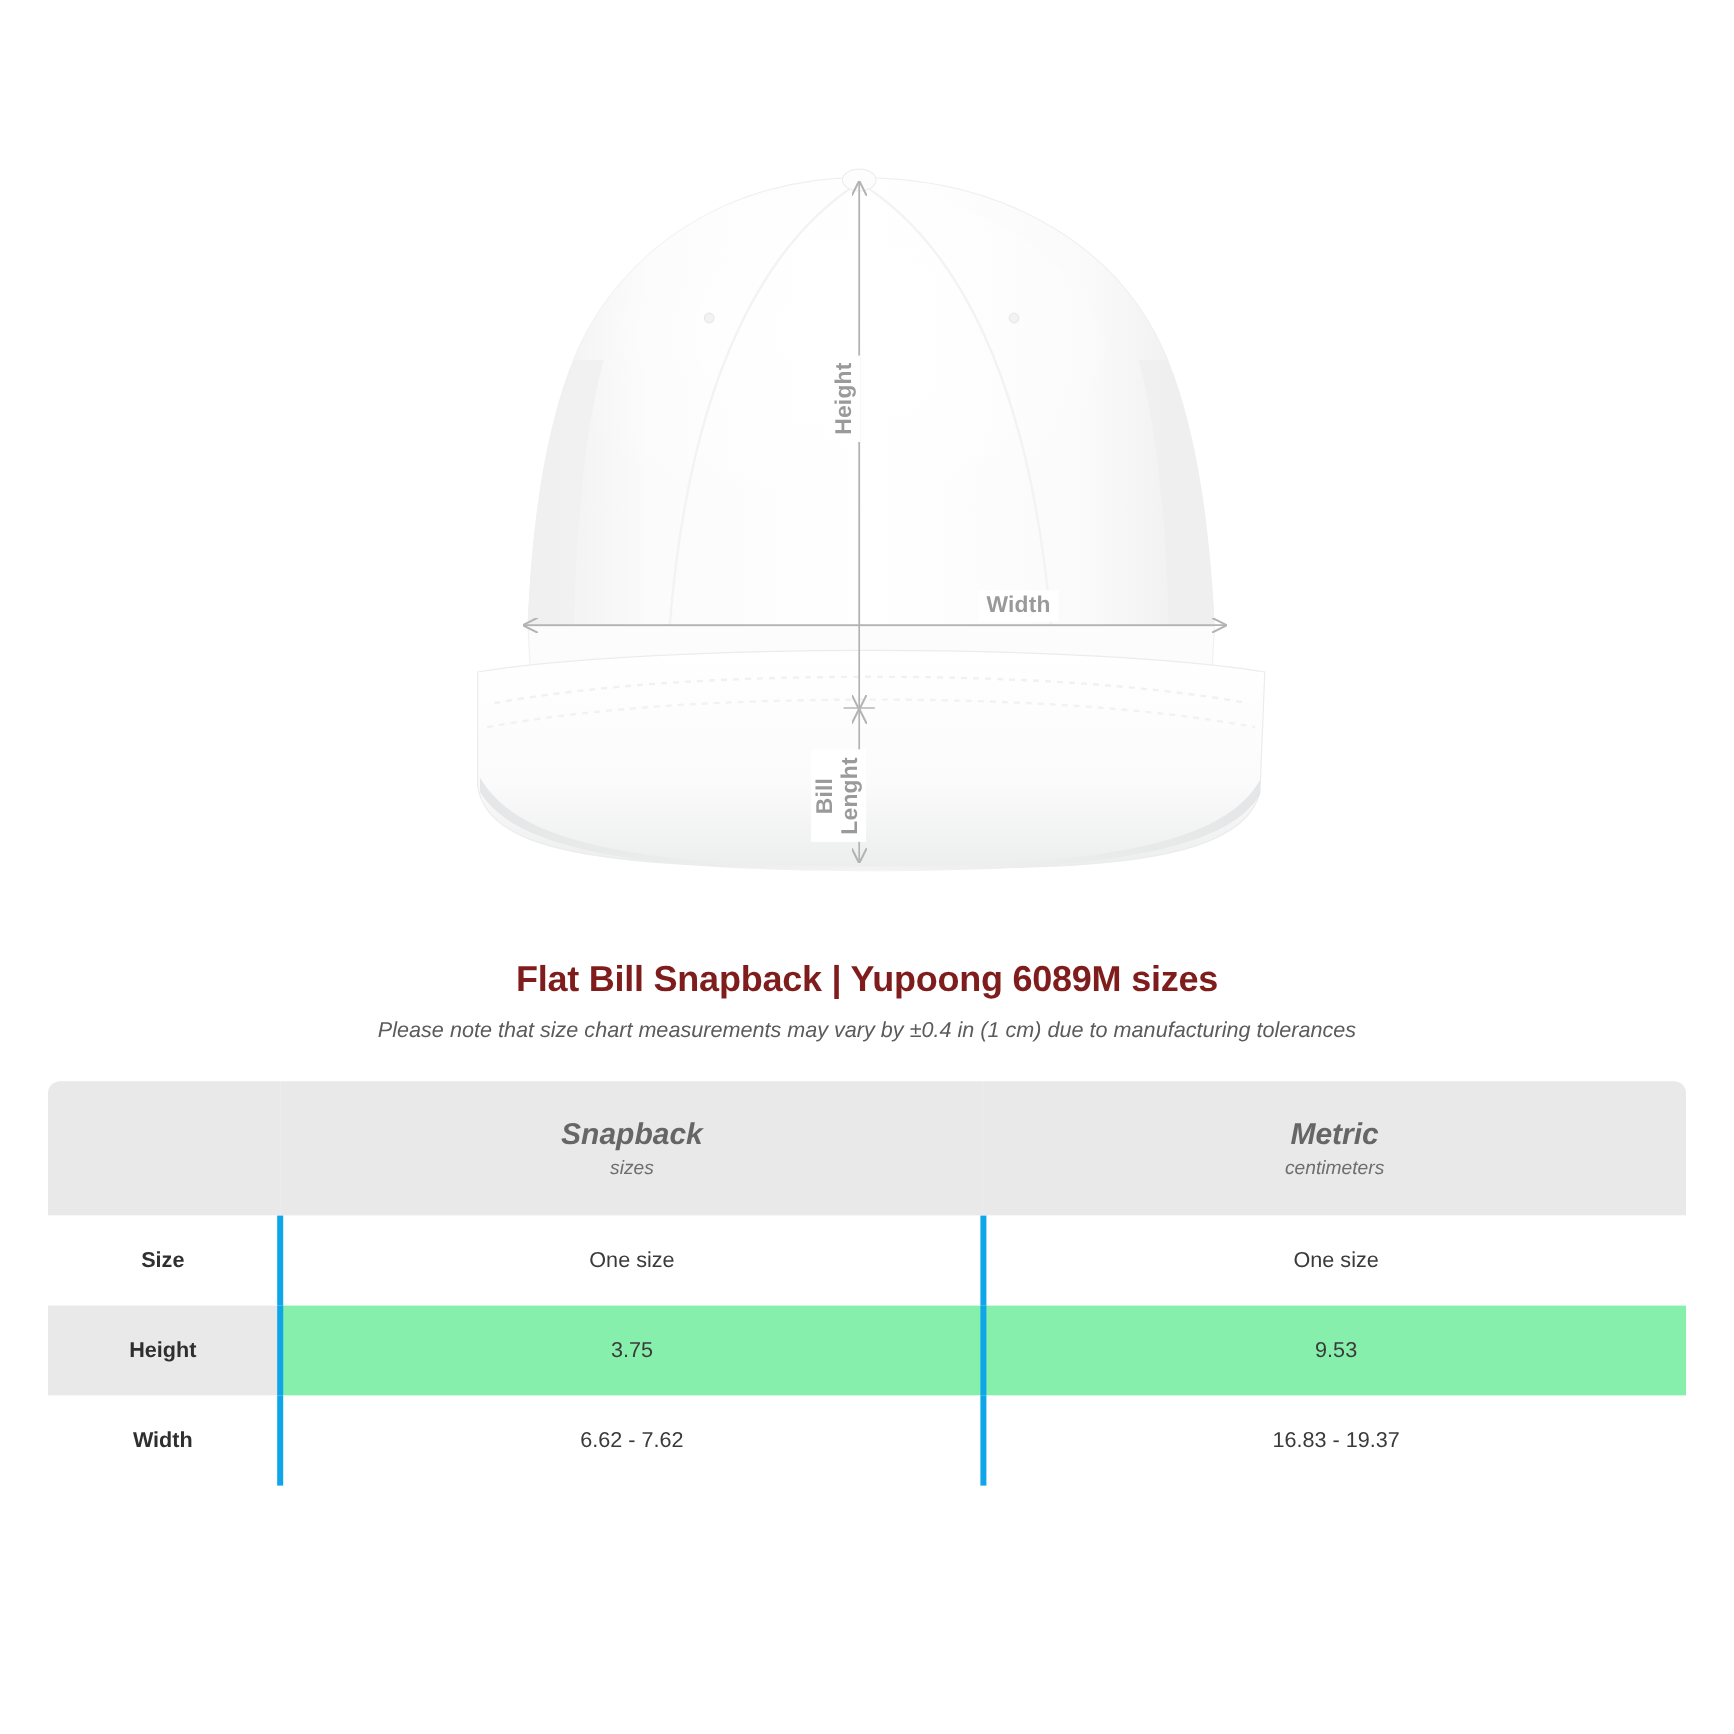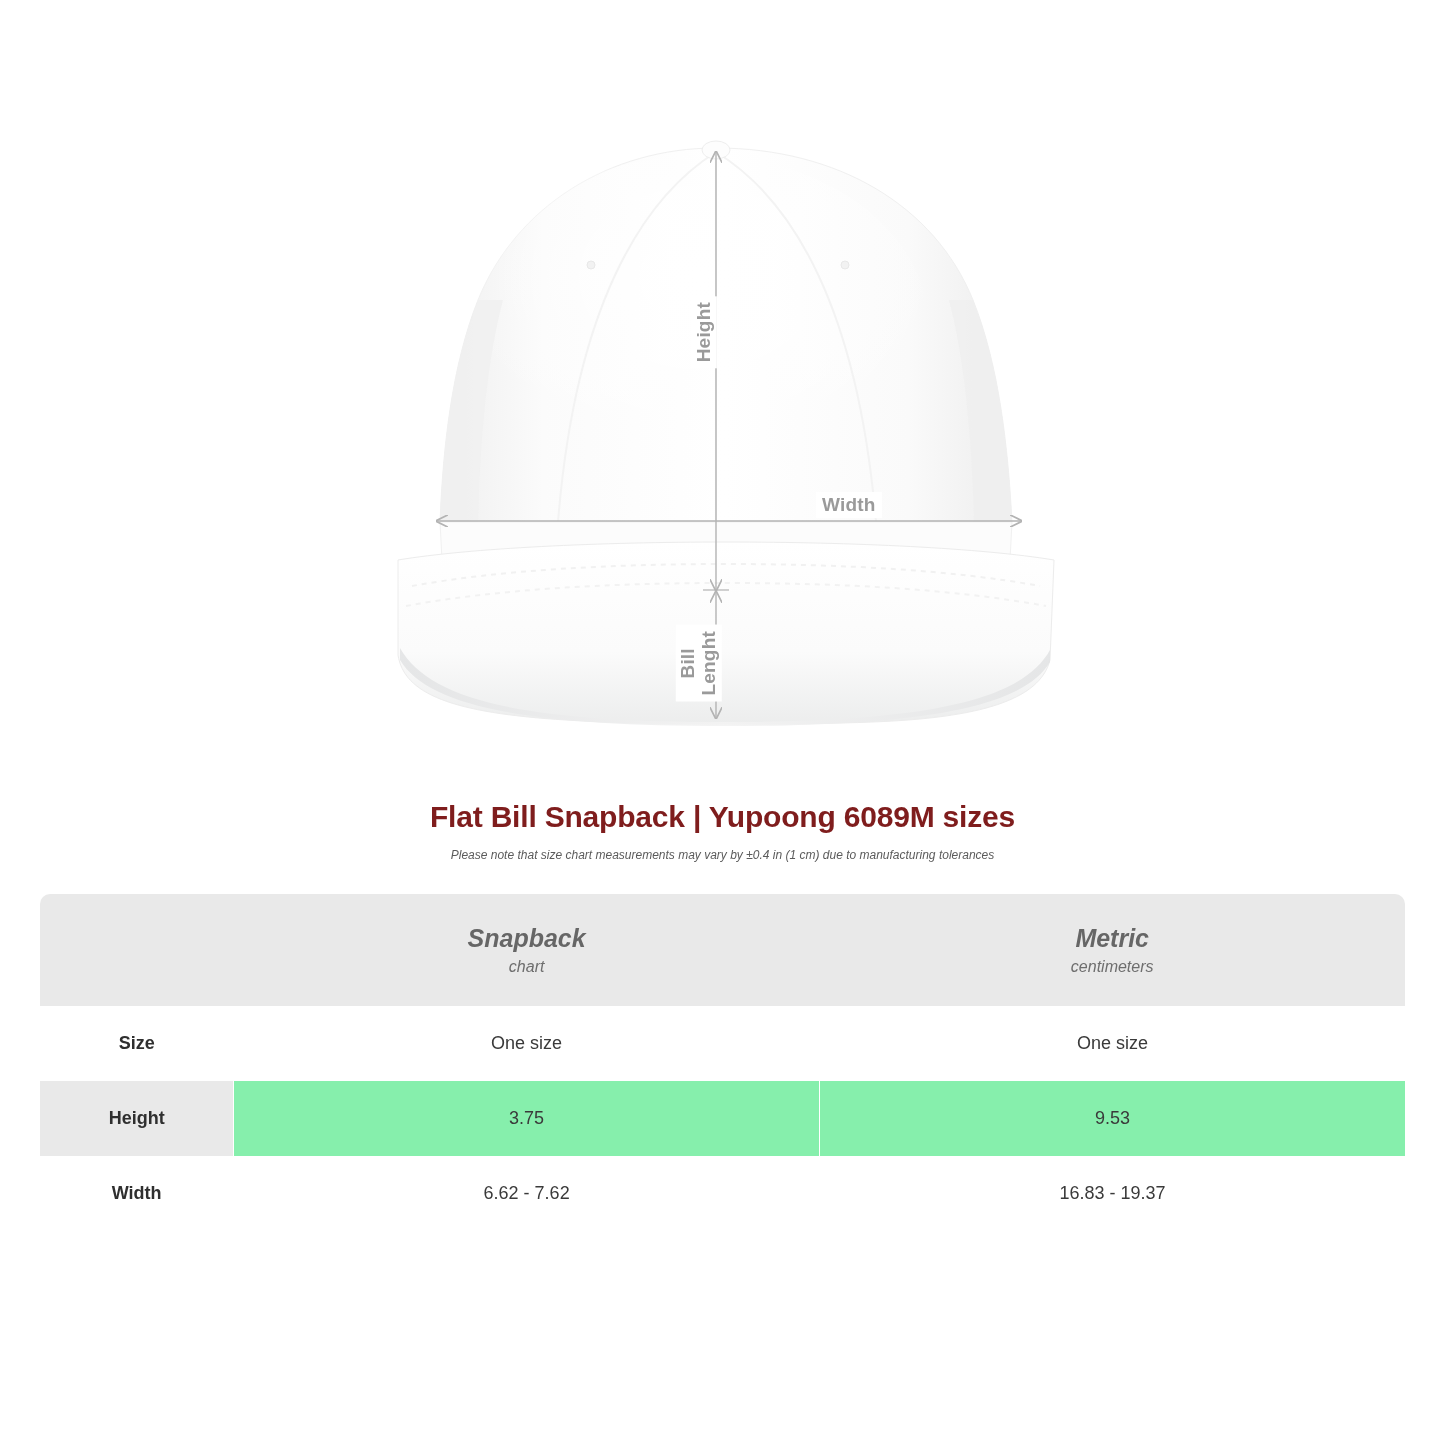--- a/index.html
+++ b/index.html
@@ -66,21 +66,21 @@
   }
   .chart-title {
     font-size: 30px;
     font-weight: bold;
     color: #7f1d1d;
     margin: 0;
     padding: 0 40px;
     letter-spacing: -0.2px;
   }
   .chart-note {
-    font-size: 12px;
+    font-size: 18px;
     font-style: italic;
     color: #5b5b5b;
     margin: 14px 0 0 0;
     padding: 0 64px;
   }
 
   
   .table-wrap {
     margin: 32px auto 0 auto;
     width: 1365px;
@@ -142,21 +142,21 @@
     text-align: center;
   }
   .size-table tbody tr.even td {
     background: #86efac;
   }
   .size-table tbody tr.even td.rowlabel { background: #e9e9e9; }
   .size-table tbody tr.odd td.rowlabel { background: #ffffff; }
   .size-table tbody tr td:last-child { border-right: none; }
 
   
-  .size-table tbody td.sep-left { border-left: 1px solid #0ea5e9; }
+  .size-table tbody td.sep-left { border-left: 5px solid #0ea5e9; }
 </style>
 </head>
 <body>
 
 <div class="page">
 
   <div class="illustration">
     <svg class="cap-svg" width="1445" height="800" viewBox="0 0 1445 800">
       <defs>
         <linearGradient id="crownGrad" x1="0" y1="0" x2="1" y2="0">
@@ -258,21 +258,21 @@
       <colgroup>
         <col class="c-label">
         <col class="c-imp">
         <col class="c-met">
       </colgroup>
       <thead>
         <tr>
           <th class="corner"></th>
           <th>
             <span class="unit-main">Snapback</span>
-            <span class="unit-sub">chart</span>
+            <span class="unit-sub">sizes</span>
           </th>
           <th class="last">
             <span class="unit-main">Metric</span>
             <span class="unit-sub">centimeters</span>
           </th>
         </tr>
       </thead>
       <tbody>
         <tr class="odd">
           <td class="rowlabel">Size</td>

